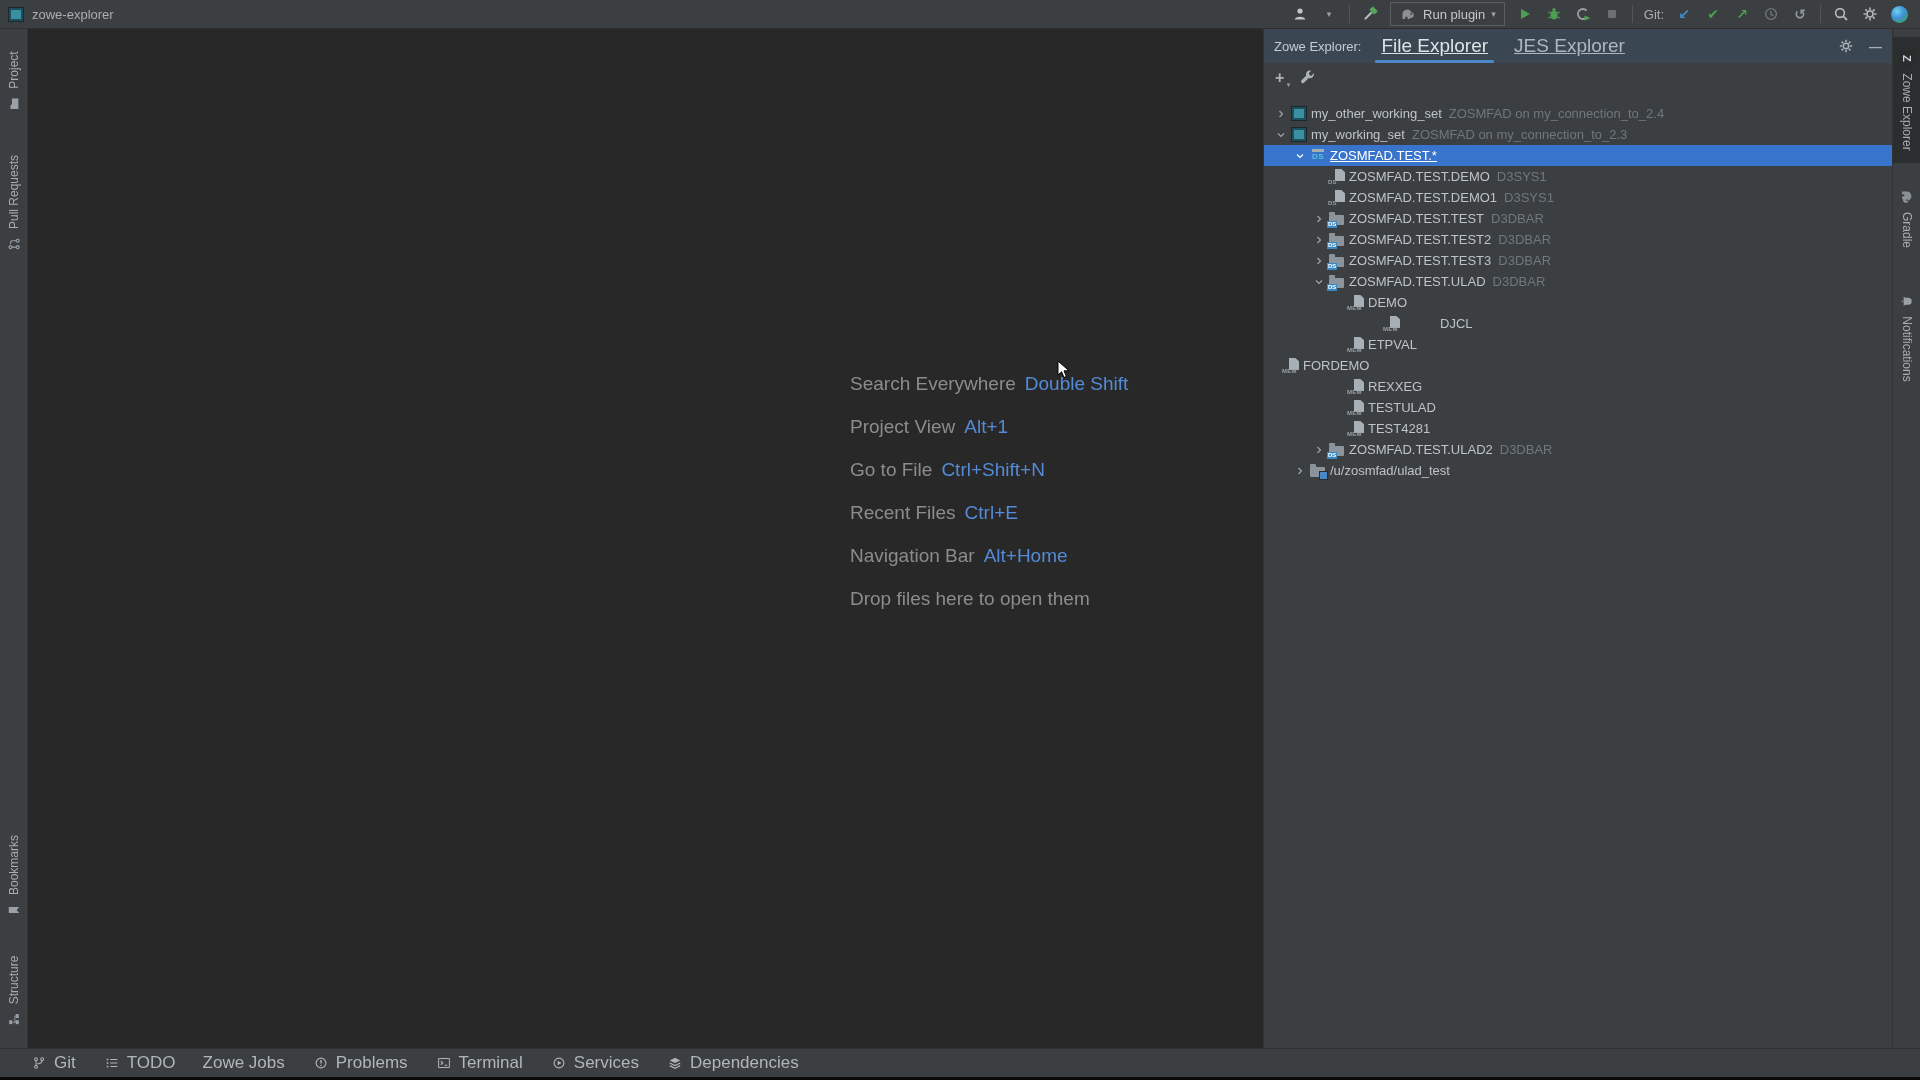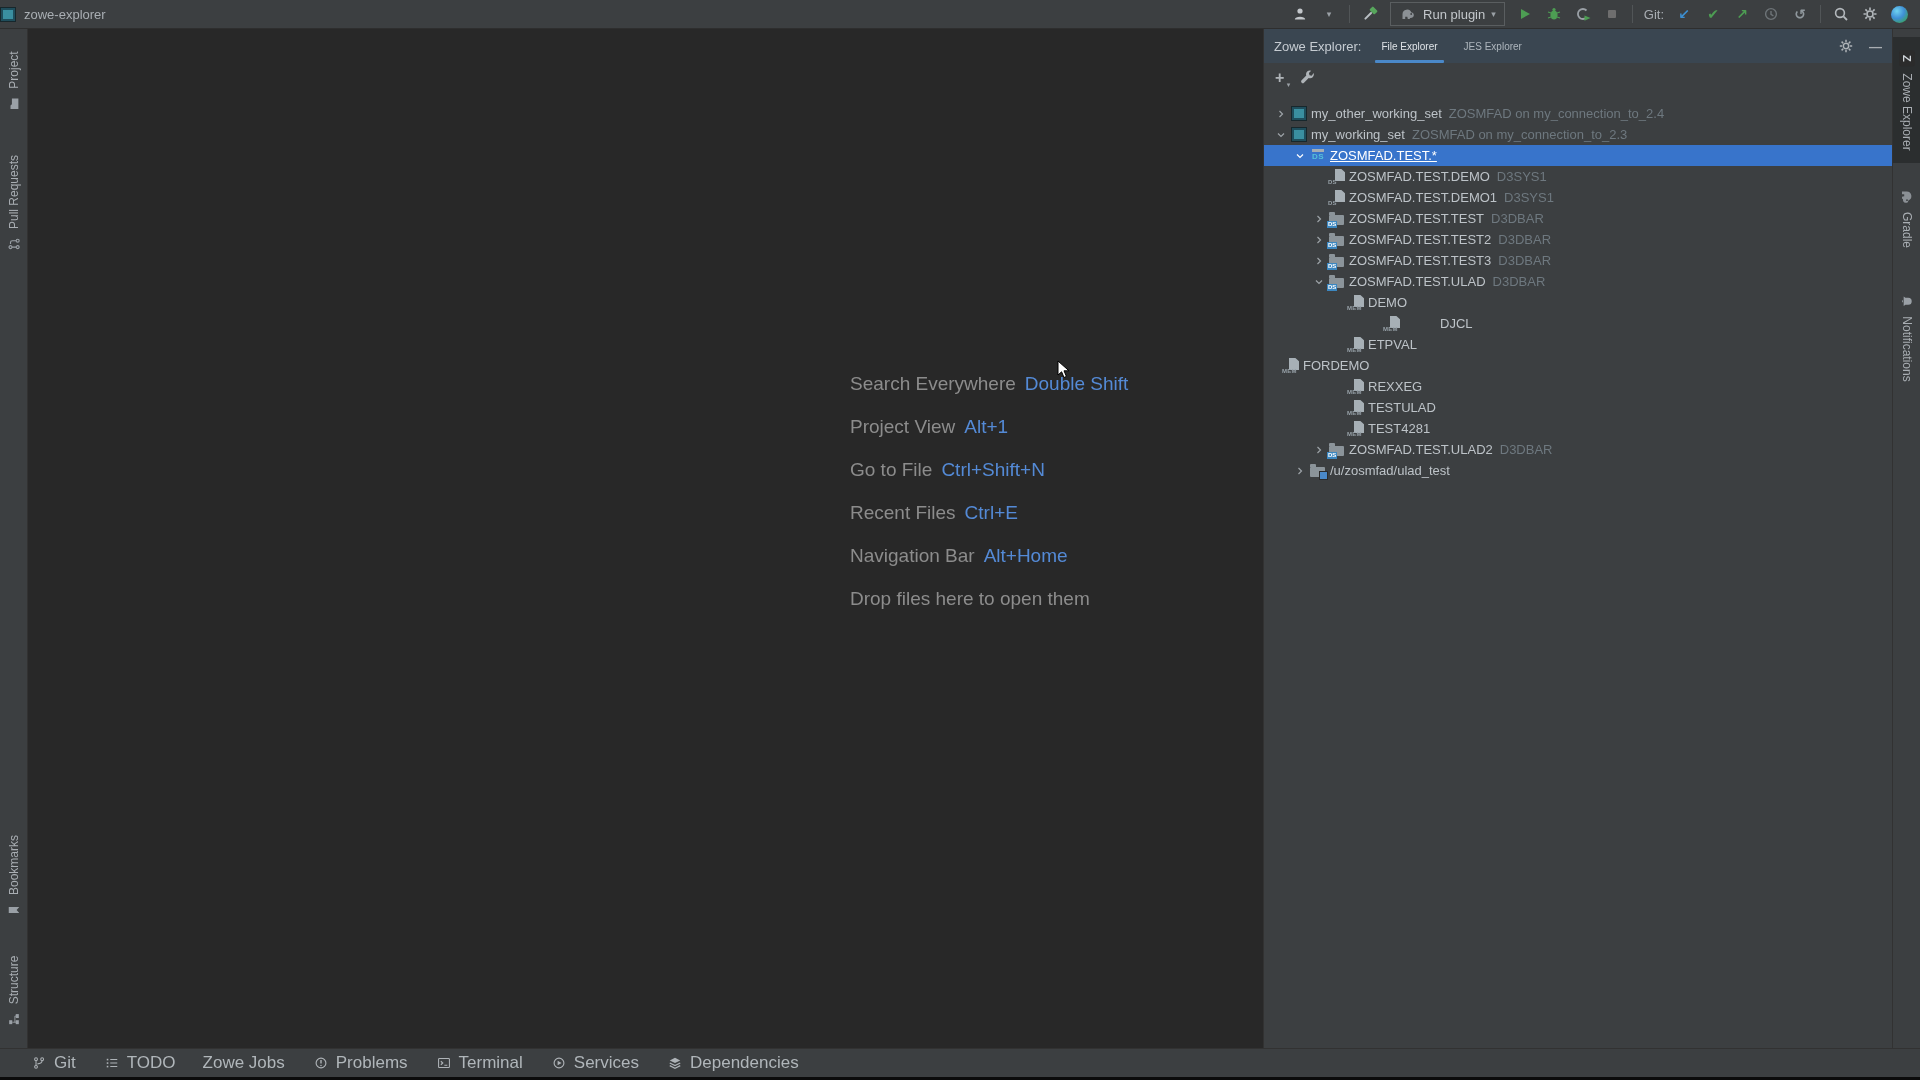--- a/index.html
+++ b/index.html
@@ -9,21 +9,21 @@
     font-family:"Liberation Sans","DejaVu Sans",sans-serif;
     -webkit-font-smoothing:antialiased;
   }
   :root{
     --chrome:#3c3f41; --editor:#282828; --hdr:#3a4651; --sel:#3874cb;
     --underline:#4a88c8; --blue:#548ad6; --txt:#bbbbbb; --dim:#787878;
     --green:#4d9d53; --border:#323232; --icongray:#9aa0a6;
   }
   
   #title-bar{height:28px;background:var(--chrome);border-bottom:1px solid #2e2e2e;
-    display:flex;align-items:center;padding:0 12px 0 0;}
+    display:flex;align-items:center;padding:0 12px 0 8px;}
   #title-text{color:#a9aeb3;font-size:13px;margin-left:8px;}
   #main-toolbar{margin-left:auto;display:flex;align-items:center;gap:11px;}
   .tsep{width:1px;height:18px;background:#515557;}
   .ic{display:inline-flex;align-items:center;justify-content:center;width:18px;height:18px;line-height:1;}
   .uni{font-family:"DejaVu Sans",sans-serif;font-size:14px;font-weight:bold;}
   #run-combo{display:flex;align-items:center;gap:6px;height:22px;border:1px solid #5a5e60;
     border-radius:0;padding:0 8px;color:#c3c7cb;font-size:13px;}
   .caret{font-size:9px;color:#9aa0a6;}
   .sphere{width:17px;height:17px;border-radius:50%;
     background:radial-gradient(circle at 35% 30%,#6fd3f0 0%,#3f8fd6 45%,#3aa35a 85%);}
@@ -45,21 +45,21 @@
   .hint-row{height:43px;display:flex;align-items:center;gap:9px;font-size:19px;}
   .hint-action{color:#8c8c8c;}
   .hint-keys{color:var(--blue);}
   #mouse-cursor{position:absolute;left:1029px;top:331px;}
   
   #panel{width:628px;background:var(--chrome);border-left:1px solid var(--border);
     display:flex;flex-direction:column;}
   #panel-header{height:34px;background:var(--hdr);display:flex;align-items:stretch;
     padding:0 10px;gap:18px;flex-shrink:0;}
   #panel-title{color:#c6ccd2;font-size:13px;align-self:center;}
-  .tab{display:flex;align-items:center;color:#aeb6bd;font-size:10px;position:relative;padding:0 2px;}
+  .tab{display:flex;align-items:center;color:#aeb6bd;font-size:19px;position:relative;padding:0 2px;text-decoration:underline;}
   .tab.active{color:#dfe3e7;}
   .tab.active::after{content:"";position:absolute;left:-4px;right:-4px;bottom:0;height:3px;
     background:var(--underline);border-radius:1px;}
   #panel-header-right{margin-left:auto;display:flex;align-items:center;gap:14px;}
   #panel-toolbar{height:30px;display:flex;align-items:center;padding:0 11px;gap:15px;flex-shrink:0;}
   .plus{color:#afb4b8;font-size:16px;font-weight:bold;position:relative;}
   .plus .mini-caret{position:absolute;right:-6px;bottom:-2px;font-size:7px;color:#9aa0a6;}
   .minus{color:#a9aeb3;font-size:13px;font-weight:bold;}
   
   #tree{flex:1;padding-top:2px;font-size:13px;overflow:hidden;margin-top:8px;}

